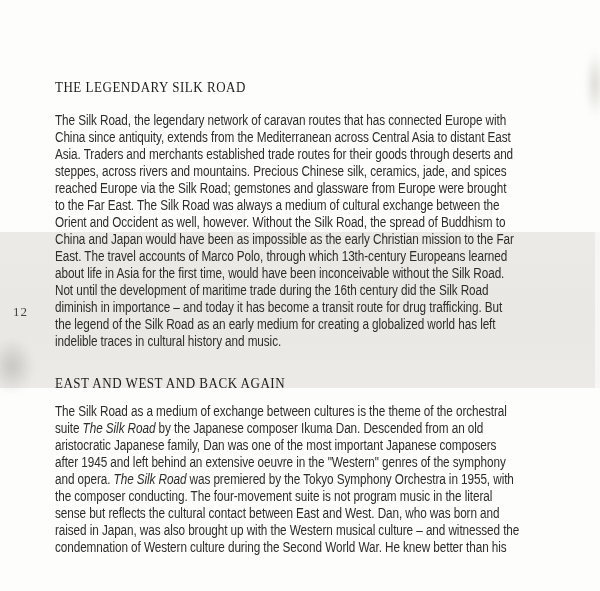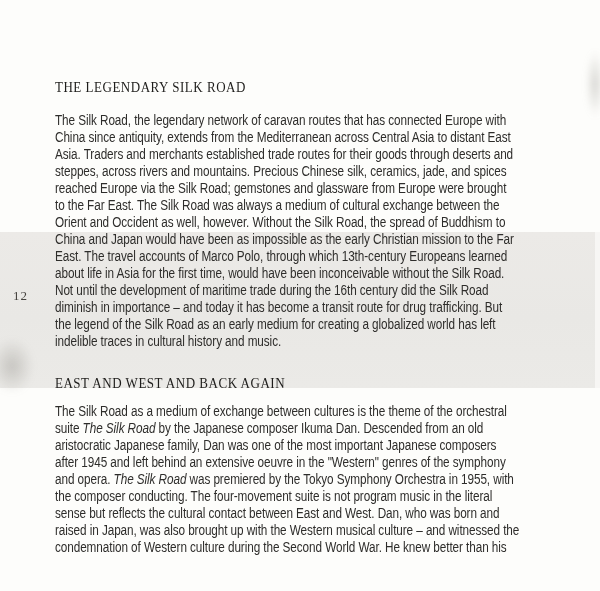--- a/index.html
+++ b/index.html
@@ -45,21 +45,21 @@
     right: -4px;
     top: 50px;
     width: 18px;
     height: 68px;
     background: radial-gradient(ellipse at center, rgba(138,135,128,0.32) 0%, rgba(138,135,128,0) 70%);
     filter: blur(3px);
   }
   .page-number {
     position: absolute;
     left: 13px;
-    top: 288px;
+    top: 304px;
     font-family: "Liberation Serif", serif;
     font-size: 13px;
     letter-spacing: 1px;
     color: #45433f;
     text-align: center;
   }
   .section-heading {
     position: absolute;
     left: 55px;
     font-family: "Liberation Serif", serif;

